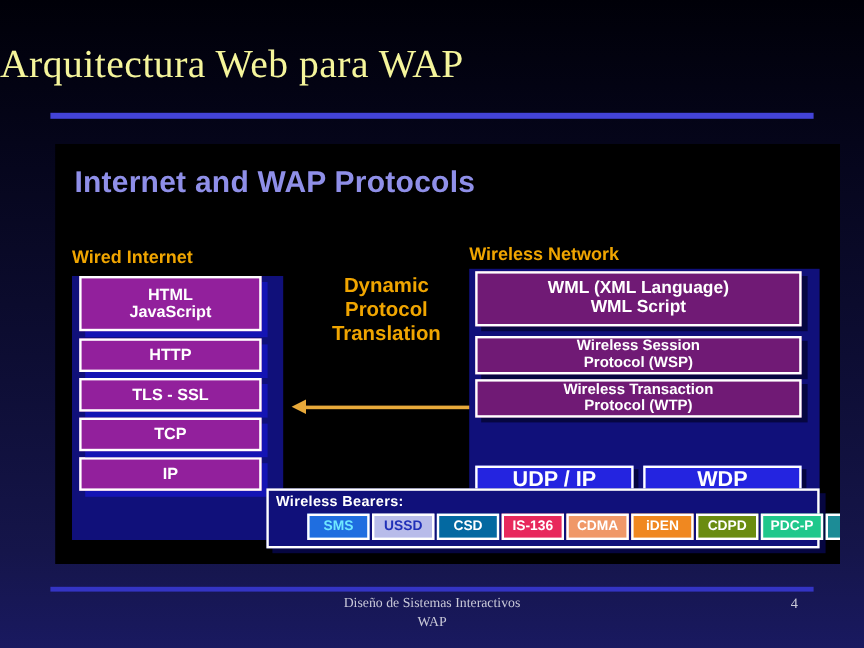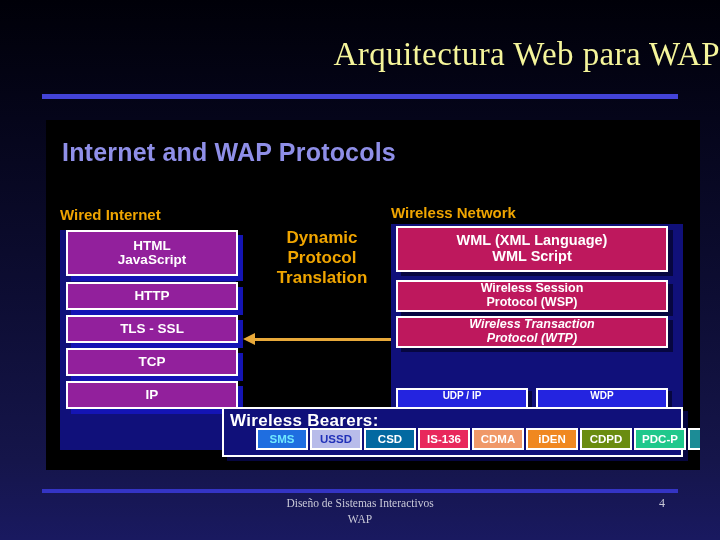--- a/index.html
+++ b/index.html
@@ -15,21 +15,21 @@
     background: linear-gradient(180deg, #000008 0%, #05051a 22%, #0d0d33 55%, #15154a 85%, #191960 100%);
     position: relative;
   }
 
   
   #title-bar {
     position: absolute;
     top: 36px;
     left: 0;
     width: 720px;
-    text-align: right;
+    text-align: left;
   }
   #slide-title {
     font-family: "Liberation Serif", serif;
     font-size: 33px;
     color: #f5f59b;
     letter-spacing: 0.4px;
     white-space: nowrap;
   }
   #title-rule {
     position: absolute;
@@ -78,21 +78,21 @@
     left: 14px;
     top: 110px;
     width: 176px;
     height: 220px;
     background: #10107a;
   }
 
   .wired-box {
     position: absolute;
     left: 6px;
-    width: 172px;
+    width: 152px;
     background: #92209c;
     border: 2px solid #ffffff;
     color: #ffffff;
     font-size: 13.5px;
     font-weight: bold;
     text-align: center;
     display: flex;
     align-items: center;
     justify-content: center;
     line-height: 1.05;
@@ -150,48 +150,48 @@
     top: 104px;
     width: 292px;
     height: 186px;
     background: #10107a;
   }
 
   .wireless-box {
     position: absolute;
     left: 5px;
     width: 272px;
-    background: #be185d;
+    background: #701a75;
     border: 2px solid #ffffff;
     color: #ffffff;
     font-size: 12.5px;
     font-weight: bold;
     text-align: center;
     display: flex;
     align-items: center;
     justify-content: center;
     line-height: 1.1;
     box-shadow: 5px 4px 0 #060640;
   }
   #wireless-box-0 { top: 2px;   height: 46px; font-size: 14.5px; }
   #wireless-box-1 { top: 56px;  height: 32px; }
-  #wireless-box-2 { top: 92px;  height: 32px; font-style: italic; }
+  #wireless-box-2 { top: 92px;  height: 32px; }
   #wireless-box-3 { top: 128px; height: 32px; }
 
   .wireless-half {
     position: absolute;
     top: 164px;
     height: 22px;
     background: #2424e0;
     border: 2px solid #ffffff;
     color: #ffffff;
-    font-size: 10px;
-    font-weight: bold;
-    display: flex;
-    align-items: flex-start;
+    font-size: 18px;
+    font-weight: bold;
+    display: flex;
+    align-items: center;
     justify-content: center;
     box-shadow: 4px 3px 0 #060640;
   }
   #wireless-half-0 { left: 5px;   width: 132px; }
   #wireless-half-1 { left: 145px; width: 132px; }
 
   
   #bearers-panel {
     position: absolute;
     left: 176px;
@@ -199,21 +199,21 @@
     width: 461px;
     height: 50px;
     background: #10107a;
     border: 2px solid #ffffff;
     box-shadow: 5px 4px 0 #060640;
   }
   #bearers-title {
     position: absolute;
     left: 6px;
     top: 2px;
-    font-size: 17px;
+    font-size: 12px;
     font-weight: bold;
     color: #ffffff;
     letter-spacing: 0.3px;
   }
   #bearers-row {
     position: absolute;
     left: 4px;
     top: 19px;
     display: flex;
     gap: 2px;

